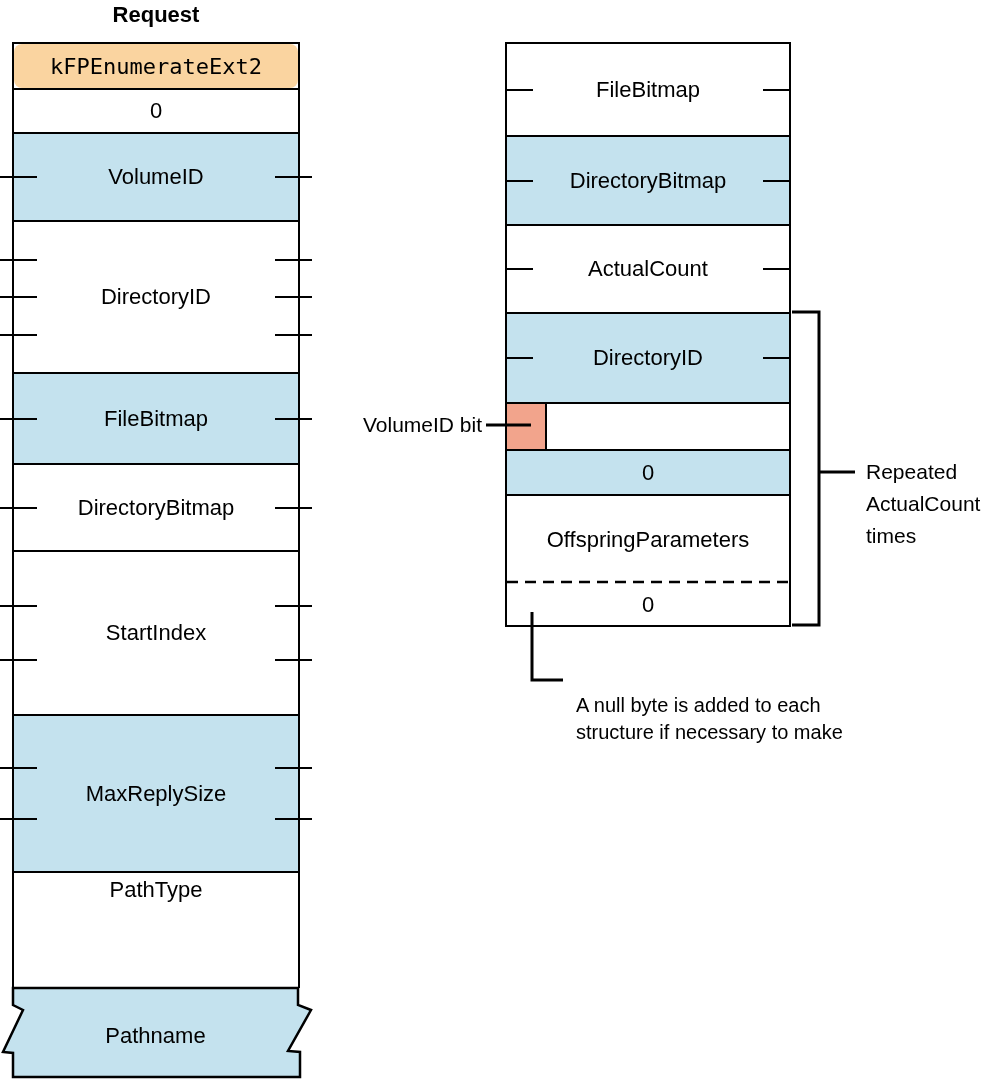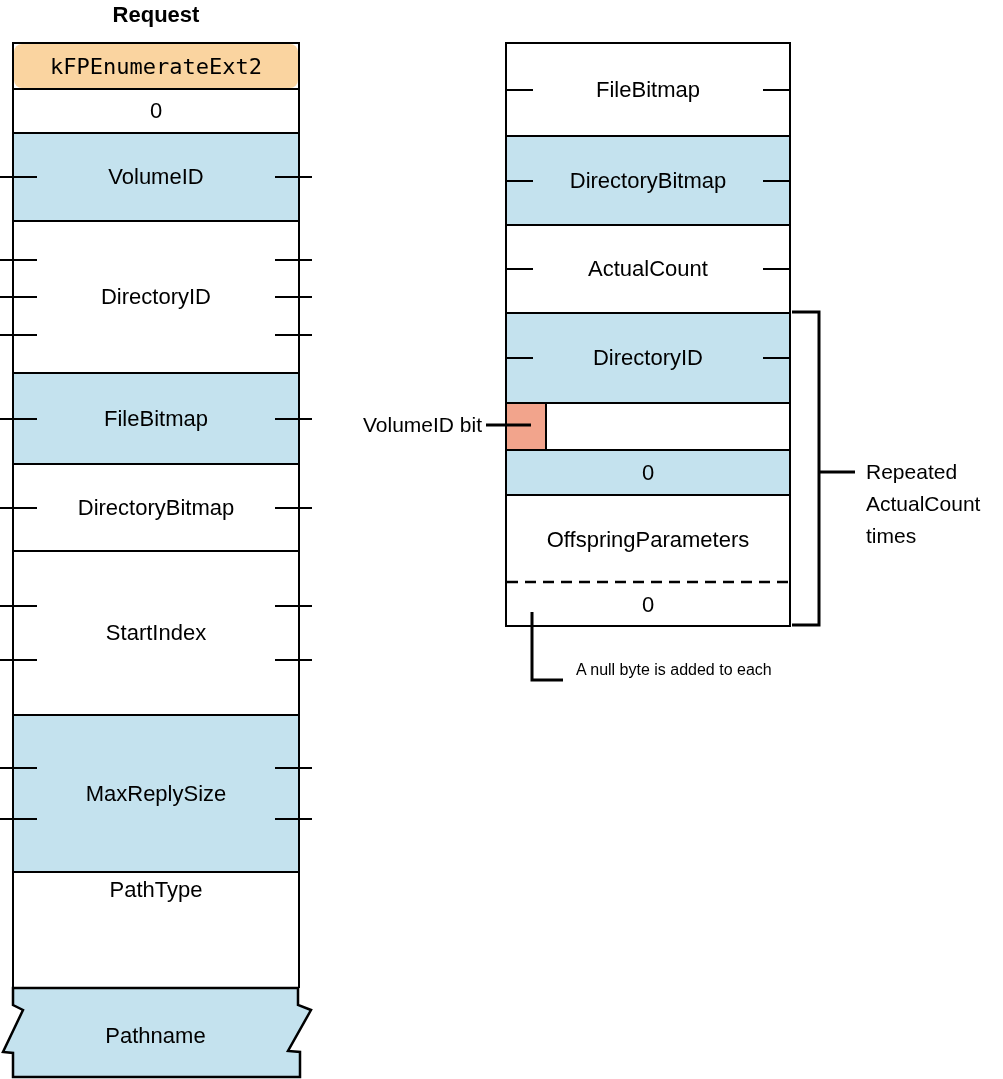--- a/index.html
+++ b/index.html
@@ -43,21 +43,21 @@
     display:flex;align-items:center;justify-content:center;font-size:22px;
   }
   .filedir-label{
     position:absolute;left:300px;top:412px;width:182px;height:26px;
     display:flex;align-items:center;justify-content:flex-end;font-size:21px;
   }
   .repeated-note{
     position:absolute;left:866px;top:456px;font-size:21px;line-height:32px;white-space:nowrap;
   }
   .nullbyte-note{
-    position:absolute;left:576px;top:656px;font-size:16px;line-height:27px;white-space:nowrap;
+    position:absolute;left:576px;top:692px;font-size:20px;line-height:27px;white-space:nowrap;
   }
 </style>
 </head>
 <body>
 
 <div class="stage">
 
   <div class="col-title req-title">Request</div>
 
   <div class="col req-col">
@@ -164,15 +164,16 @@
   <div class="filedir-label">VolumeID bit</div>
 
   <div class="repeated-note">
     <div>Repeated</div>
     <div>ActualCount</div>
     <div>times</div>
   </div>
 
   <div class="nullbyte-note">
     <div>A null byte is added to each</div>
+    <div>structure if necessary to make</div>
   </div>
 
 </div>
 
 </body></html>

